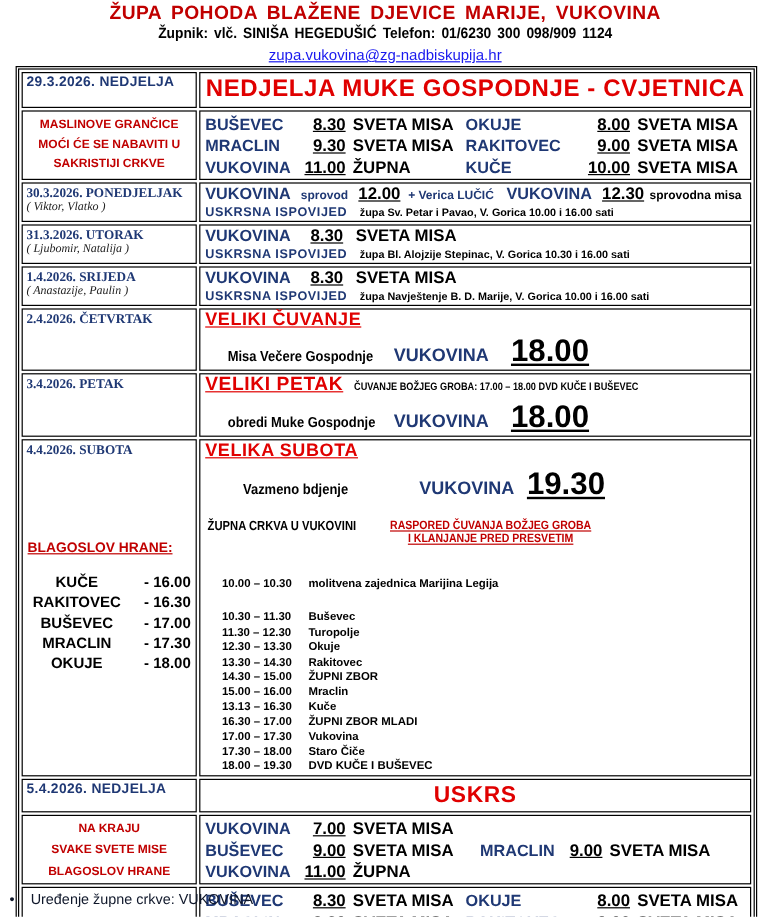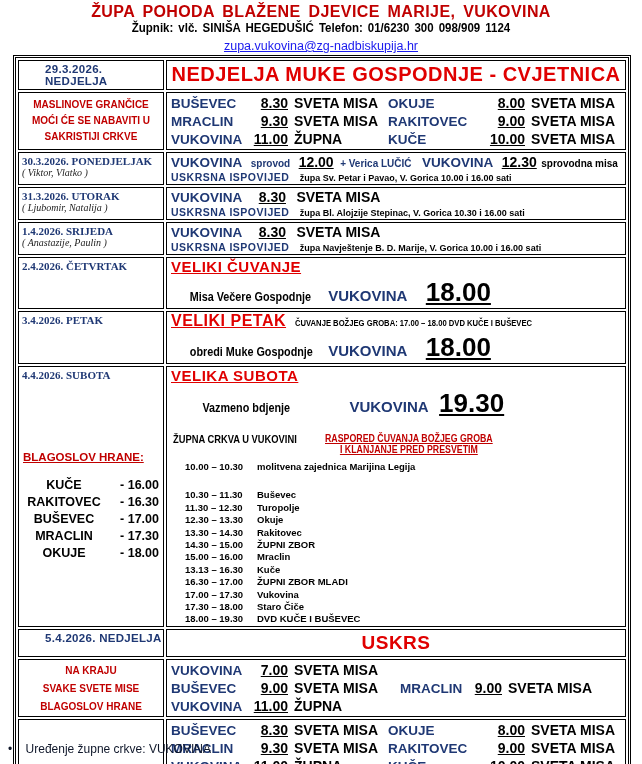--- a/index.html
+++ b/index.html
@@ -7,21 +7,21 @@
   .hdr { text-align: center; }
   .h-title { color: #c00000; font-weight: bold; font-size: 16px; letter-spacing: 0.4px; padding-top: 3px; height: 21px; word-spacing: 3px; }
   .h-sub { font-size: 12.5px; font-weight: bold; height: 18px; transform: scaleX(0.92); word-spacing: 2px; }
   .h-mail { font-size: 12.5px; color: #1a1aee; text-decoration: underline; height: 16px; }
 
   table.main { position: absolute; left: 13px; top: 55px; width: 618px; border-collapse: separate; border-spacing: 2px; border: 3px double #000; }
   table.main td { border: 1px solid #000; vertical-align: top; padding: 0; }
   td.lc { width: 146px; }
   .navy { color: #1f3874; }
   .date { font-family: "Liberation Serif", serif; font-weight: bold; font-size: 11px; color: #1f3874; padding: 2px 0 0 3px; }
-  .date-sans { font-family: "Liberation Sans", sans-serif; font-size: 12px; letter-spacing: 0.3px; margin-left: 23px; }
+  .date-sans { font-family: "Liberation Sans", sans-serif; font-size: 12px; letter-spacing: 0.3px; }
   .saint { font-family: "Liberation Serif", serif; font-style: italic; font-size: 10px; color: #222; padding-left: 3px; }
   .place { font-weight: bold; font-size: 13.5px; color: #1f3874; display: inline-block; }
   .time { font-weight: bold; font-size: 14px; text-decoration: underline; display: inline-block; text-align: right; }
   .note { font-size: 14px; font-weight: bold; display: inline-block; padding-left: 6px; }
   .line { height: 18px; line-height: 18px; white-space: nowrap; padding-left: 4px; }
   .small { font-size: 10px; font-weight: bold; }
   .big-red { color: #e00000; font-weight: bold; font-size: 20px; text-align: center; letter-spacing: 0.5px; }
   .feast { color: #e00000; font-weight: bold; font-size: 15px; text-decoration: underline; padding-left: 4px; letter-spacing: 0.5px; }
   .big-time { font-weight: bold; font-size: 26px; text-decoration: underline; display: inline-block; }
   .lbl-red { color: #c00000; font-weight: bold; font-size: 10px; text-align: center; line-height: 16px; }
@@ -176,21 +176,21 @@
         <span class="big-time" style="margin-left:6px">19.30</span>
       </div>
       <div style="margin-top:14px;padding-left:6px;white-space:nowrap;height:25px;position:relative">
         <span style="font-weight:bold;font-size:11px;transform:scaleX(0.85);display:inline-block;transform-origin:left;position:absolute;left:6px;top:0">ŽUPNA CRKVA U VUKOVINI</span>
         <div style="position:absolute;left:158px;top:0;color:#c00000;font-weight:bold;font-size:10px;text-align:center;line-height:11px;transform:scaleX(0.88);transform-origin:left">
           <div style="text-decoration:underline">RASPORED ČUVANJA BOŽJEG GROBA</div>
           <div style="text-decoration:underline">I KLANJANJE PRED PRESVETIM</div>
         </div>
       </div>
       <div style="margin-top:3px">
-            <div class="slot"><span style="width: 72px;">10.00 – 10.30</span><span>molitvena zajednica Marijina Legija</span></div>
+            <div class="slot"><span style="width: 72px; margin-top: 20px;">10.00 – 10.30</span><span>molitvena zajednica Marijina Legija</span></div>
             <div class="slot"><span style="width: 72px; margin-top: 16px;">10.30 – 11.30</span><span>Buševec</span></div>
             <div class="slot"><span style="width: 72px;">11.30 – 12.30</span><span>Turopolje</span></div>
             <div class="slot"><span style="width: 72px;">12.30 – 13.30</span><span>Okuje</span></div>
             <div class="slot"><span style="width: 72px;">13.30 – 14.30</span><span>Rakitovec</span></div>
             <div class="slot"><span style="width: 72px;">14.30 – 15.00</span><span>ŽUPNI ZBOR</span></div>
             <div class="slot"><span style="width: 72px;">15.00 – 16.00</span><span>Mraclin</span></div>
             <div class="slot"><span style="width: 72px;">13.13 – 16.30</span><span>Kuče</span></div>
             <div class="slot"><span style="width: 72px;">16.30 – 17.00</span><span>ŽUPNI ZBOR MLADI</span></div>
             <div class="slot"><span style="width: 72px;">17.00 – 17.30</span><span>Vukovina</span></div>
             <div class="slot"><span style="width: 72px;">17.30 – 18.00</span><span>Staro Čiče</span></div>

